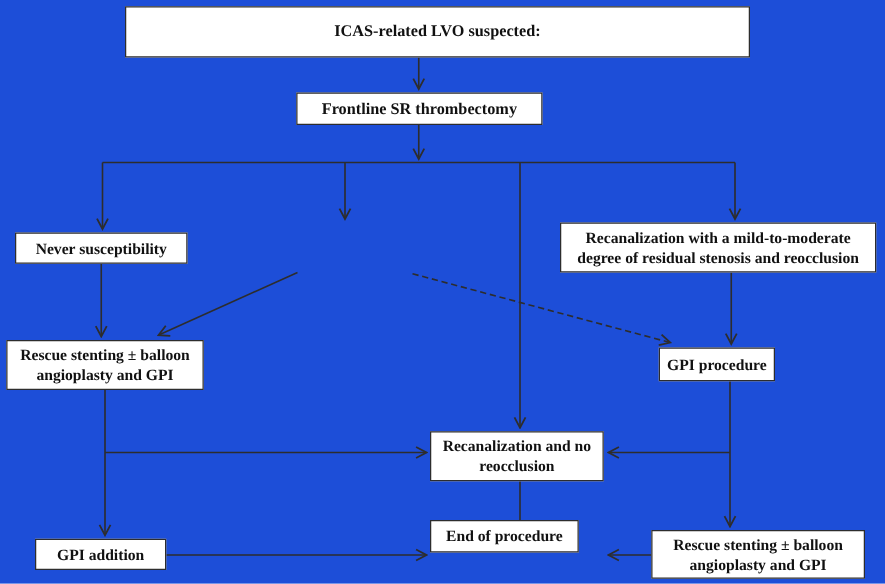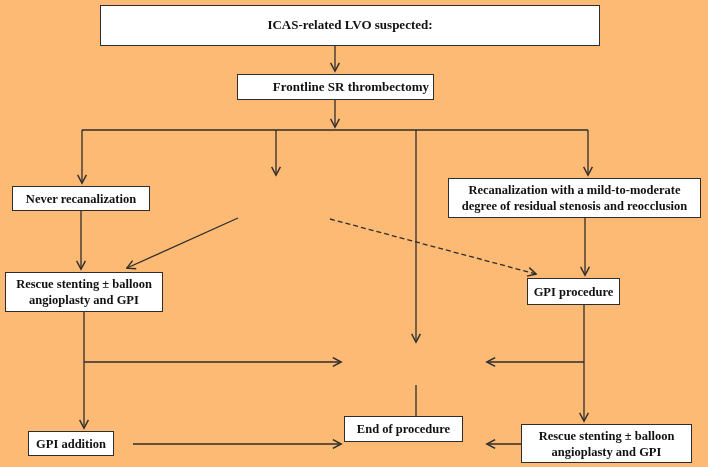--- a/index.html
+++ b/index.html
@@ -1,20 +1,20 @@
 <!DOCTYPE html>
 <html><head>
 <meta charset="utf-8">
 <style>
   html, body { margin: 0; padding: 0; background: #ffffff; }
   .canvas {
     position: relative;
     width: 708px;
     height: 467px;
-    background: #fdba74;
+    background: #1d4ed8;
     font-family: "Liberation Serif", serif;
     overflow: hidden;
   }
   .connectors {
     position: absolute;
     left: 0; top: 0;
     width: 708px; height: 467px;
   }
   .node {
     position: absolute;
@@ -27,28 +27,28 @@
     justify-content: center;
     text-align: center;
     font-weight: 700;
     color: #111111;
     font-size: 12.5px;
     line-height: 1.28;
     padding: 1px 4px;
   }
   .node .lbl { display: block; }
   #node-suspected { left: 100px; top: 5px;   width: 500px; height: 41px; font-size: 13px; }
-  #node-frontline { left: 237px; top: 74px;  width: 197px; height: 26px; font-size: 13px; align-items: flex-end; }
+  #node-frontline { left: 237px; top: 74px;  width: 197px; height: 26px; font-size: 13px; }
   #node-never     { left: 12px;  top: 186px; width: 138px; height: 25px; }
   #node-severe    { left: 170px; top: 178px; width: 220px; height: 40px; }
   #node-mild      { left: 448px; top: 178px; width: 253px; height: 40px; align-items: flex-end; }
   #node-rescue-l  { left: 5px;   top: 272px; width: 158px; height: 40px; }
   #node-gpi-inf   { left: 527px; top: 278px; width: 93px;  height: 27px; }
   #node-recan     { left: 344px; top: 345px; width: 139px; height: 40px; }
-  #node-gpi-add   { left: 28px;  top: 431px; width: 86px; height: 25px; }
+  #node-gpi-add   { left: 28px;  top: 431px; width: 105px; height: 25px; }
   #node-end       { left: 344px; top: 416px; width: 119px; height: 26px; }
   #node-rescue-r  { left: 521px; top: 424px; width: 171px; height: 39px; }
 </style>
 </head>
 <body>
 
 <div class="canvas">
 
   <svg class="connectors" viewBox="0 0 708 467" xmlns="http://www.w3.org/2000/svg">
     <defs>
@@ -90,36 +90,39 @@
 
   <div class="node" id="node-suspected">
     <span class="lbl">ICAS-related LVO suspected:</span>
   </div>
 
   <div class="node" id="node-frontline">
     <span class="lbl">Frontline SR thrombectomy</span>
   </div>
 
   <div class="node" id="node-never">
-    <span class="lbl">Never recanalization</span>
+    <span class="lbl">Never susceptibility</span>
   </div>
 
 
   <div class="node" id="node-mild">
     <span class="lbl">Recanalization with a mild-to-moderate degree of residual stenosis and reocclusion</span>
   </div>
 
   <div class="node" id="node-rescue-l">
     <span class="lbl">Rescue stenting ± balloon angioplasty and GPI</span>
   </div>
 
   <div class="node" id="node-gpi-inf">
     <span class="lbl">GPI procedure</span>
   </div>
 
+  <div class="node" id="node-recan">
+    <span class="lbl">Recanalization and no reocclusion</span>
+  </div>
 
   <div class="node" id="node-gpi-add">
     <span class="lbl">GPI addition</span>
   </div>
 
   <div class="node" id="node-end">
     <span class="lbl">End of procedure</span>
   </div>
 
   <div class="node" id="node-rescue-r">

